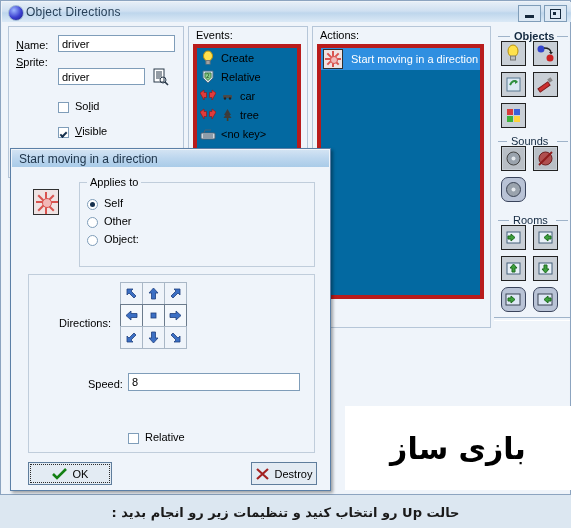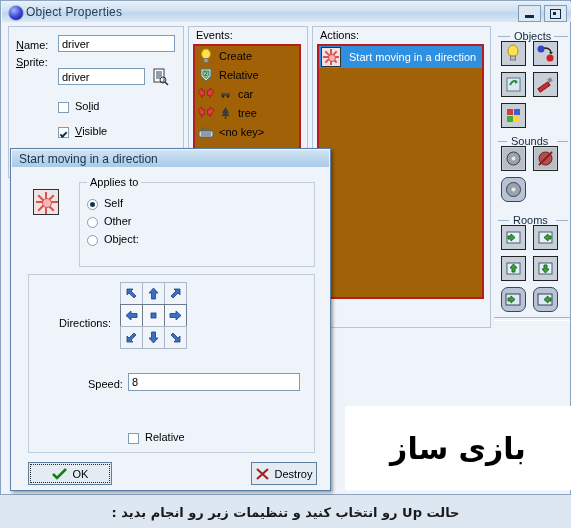--- a/index.html
+++ b/index.html
@@ -62,21 +62,21 @@
 
   .cbx{position:absolute;width:11px;height:11px;background:#fff;border:1px solid #7f9db9;box-sizing:border-box;}
   .cbx.checked:after{
     content:"";position:absolute;left:1px;top:4px;width:5px;height:2px;
     border-left:2px solid #16304d;border-bottom:2px solid #16304d;
     transform:rotate(-45deg);
   }
 
   
   .grp-cap{position:absolute;font-size:11px;color:#000;background:#eff4fa;padding:0 2px;}
-  .listbox{position:absolute;background:#a16207;border:2px solid #b91c1c;box-sizing:border-box;overflow:hidden;}
+  .listbox{position:absolute;background:#0369a1;border:4px solid #b91c1c;box-sizing:border-box;overflow:hidden;}
 
   .ev-row{display:flex;align-items:center;height:19px;padding-left:3px;}
   .ev-row .ico{width:16px;height:16px;margin-right:5px;position:relative;flex:0 0 auto;}
   .ev-row .ico2{width:13px;height:14px;margin-right:6px;position:relative;flex:0 0 auto;}
   .ev-row .txt{font-size:11px;color:#000;white-space:nowrap;}
 
   
   .act-row{display:flex;align-items:center;height:22px;background:#2f8fe0;padding-left:2px;}
   .act-row .txt{color:#fff;font-size:11px;margin-left:8px;}
 
@@ -154,21 +154,21 @@
 </style>
 </head>
 <body>
 
 <div class="root">
 
   <div class="win">
 
     <div class="win-title">
       <div class="win-icon"></div>
-      <div class="tlabel">Object Properties</div>
+      <div class="tlabel">Object Directions</div>
       <div class="win-btns">
         <div class="wbtn">
             <i class="min"></i>
           </div>
         <div class="wbtn">
             <i class="maxo"></i>
           </div>
       </div>
     </div>
 
@@ -286,21 +286,21 @@
               <i class="s4"></i>
               <i class="c"></i>
           </span>
           <span class="txt">Start moving in a direction</span>
         </div>
       </div>
 
       <div class="tbgrp" style="left:496px;top:8px;width:70px;">
         <div class="tbline" style="left:0;top:6px;width:12px;"></div>
         <div class="tbline" style="left:56px;top:6px;width:14px;"></div>
-        <span class="cap" style="left:13px;top:0;">Objects</span>
+        <span class="cap" style="left:13px;top:0;font-weight:bold;">Objects</span>
       </div>
 
       <div class="tbtn" style="left:499px;top:19px;">
         <svg width="21" height="21" viewBox="0 0 21 21">
             <rect width="21" height="21" fill="#c9cfd6"></rect>
             <ellipse cx="10" cy="8" rx="5" ry="6" fill="#ffe14d" stroke="#b9920c"></ellipse>
             <rect x="7.5" y="13" width="5" height="4" fill="#bdbdbd" stroke="#777"></rect>
           </svg>
       </div>
       <div class="tbtn" style="left:531px;top:19px;">

